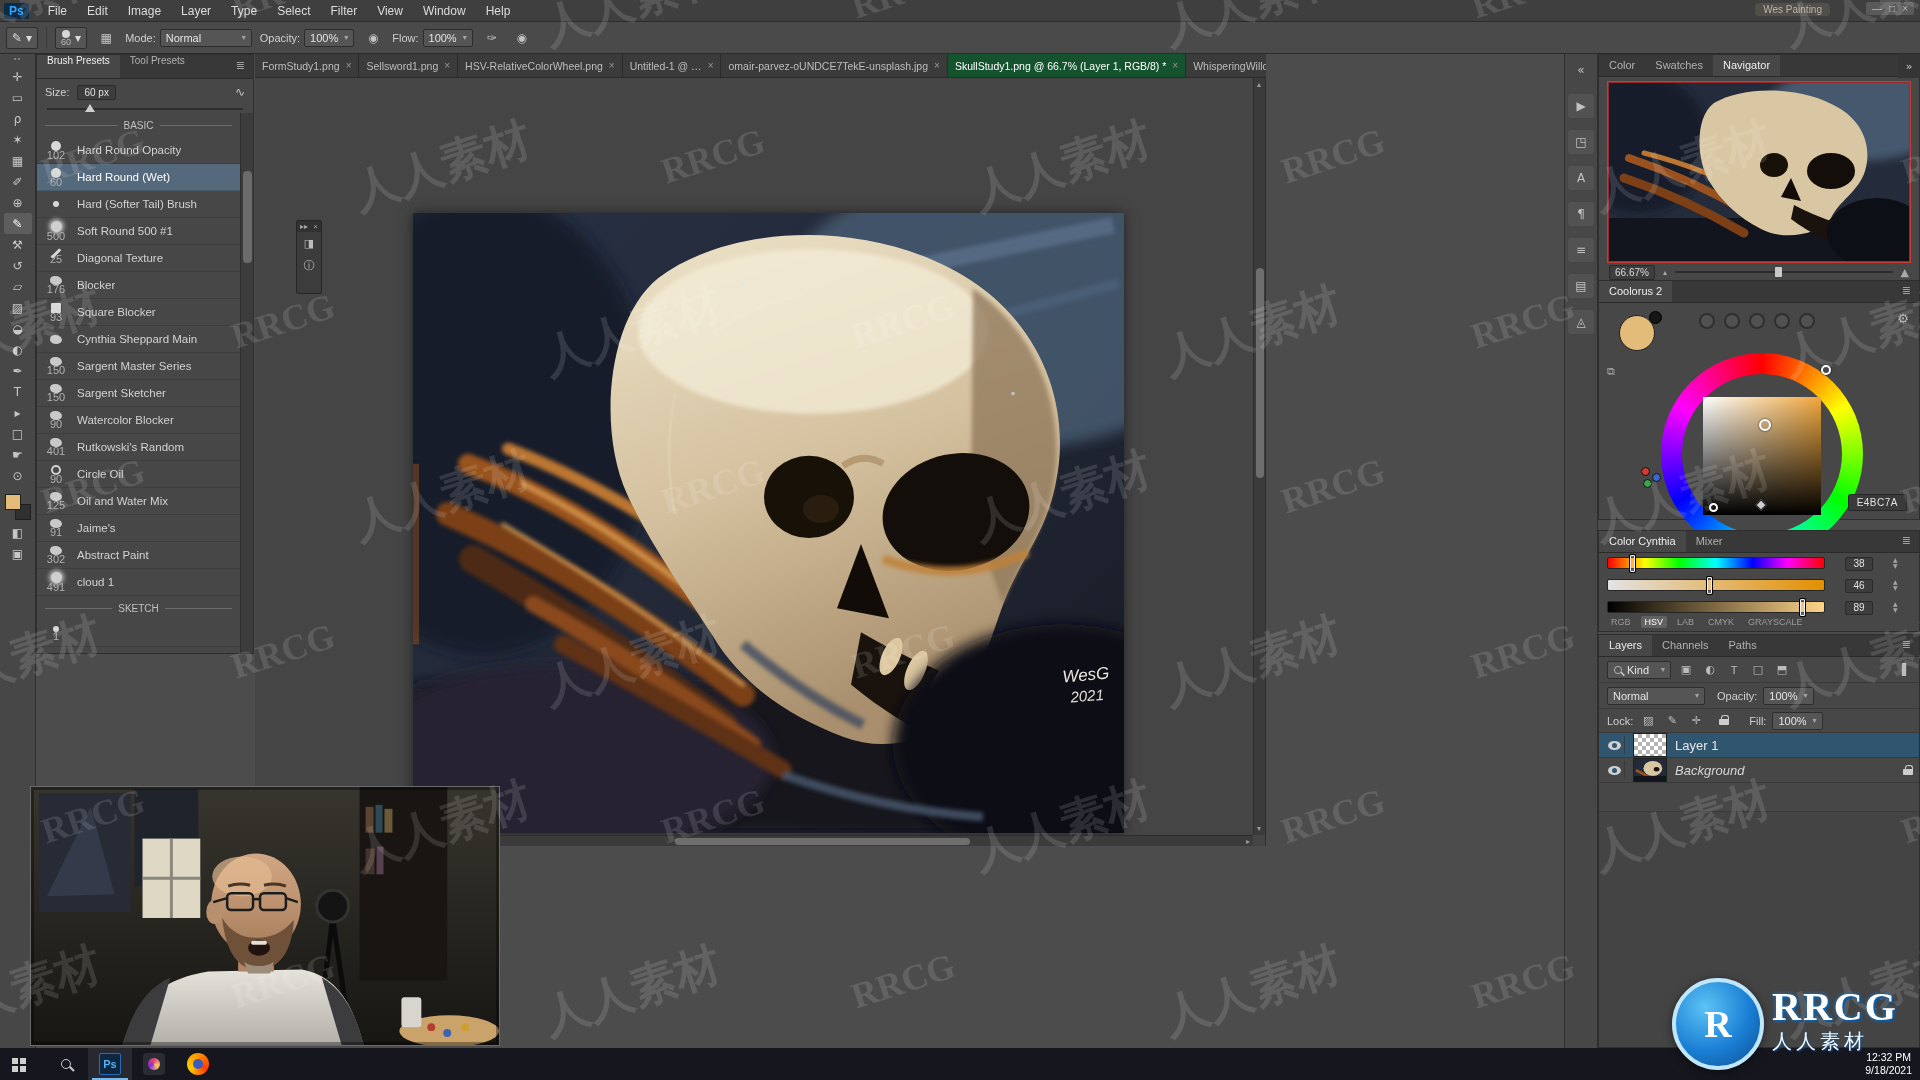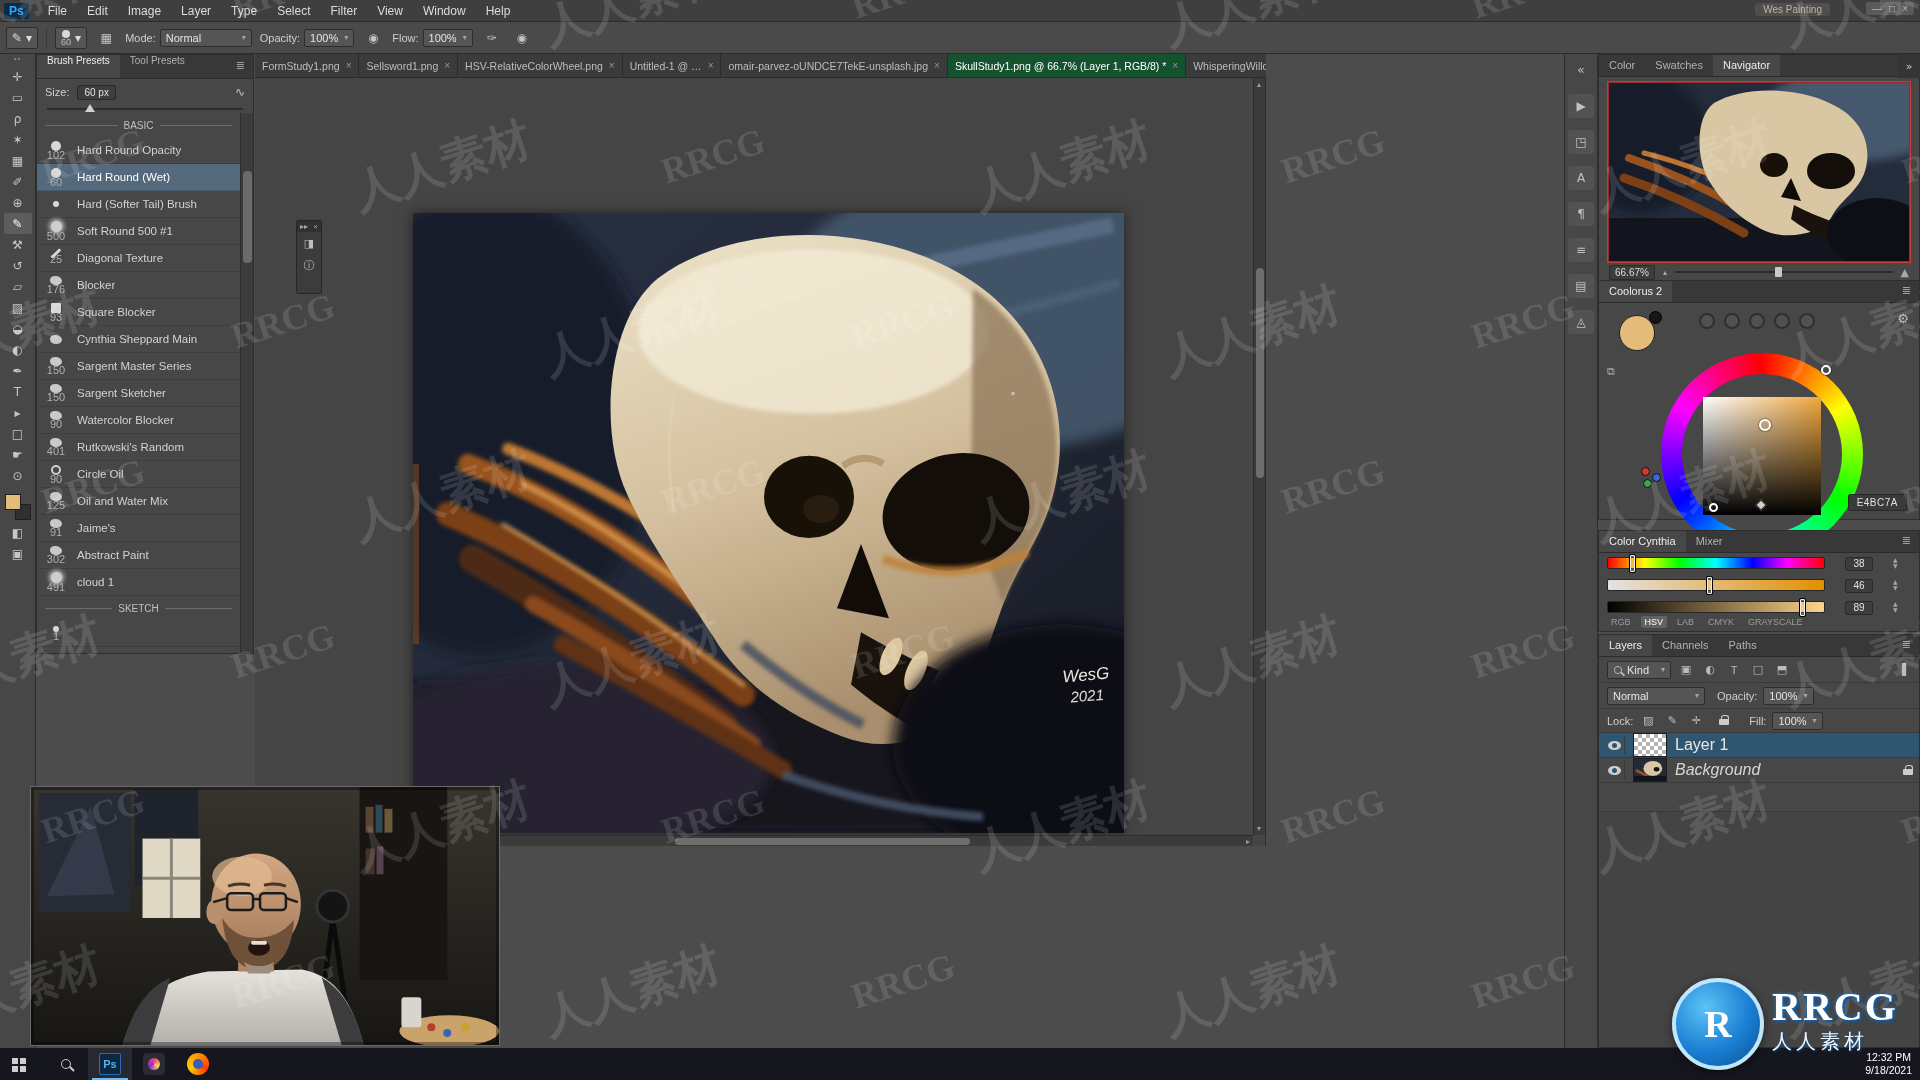--- a/index.html
+++ b/index.html
@@ -135,21 +135,21 @@
   
   .lrow{display:flex;align-items:center;gap:6px;padding:0 8px;height:26px;border-bottom:1px solid #3a3a3a}
   .licon{width:18px;height:16px;display:flex;align-items:center;justify-content:center;color:#bcbcbc;font-size:11px}
   .layer-row{display:flex;align-items:center;gap:8px;height:25px;padding:0 6px;border-bottom:1px solid #3a3a3a}
   .layer-row.sel{background:#30566f}
   .eyebox{width:20px;height:18px;border-right:1px solid #3a3a3a;display:flex;align-items:center;justify-content:center}
   .eye{width:13px;height:9px;background:#d0d0d0;border-radius:50%;position:relative}
   .eye::after{content:"";position:absolute;left:4px;top:2px;width:5px;height:5px;background:#30566f;border-radius:50%}
   .lthumb{width:34px;height:24px;border:1px solid #1f1f1f}
   .checker{background-color:#fff;background-image:linear-gradient(45deg,#b4b4b4 25%,transparent 25%,transparent 75%,#b4b4b4 75%),linear-gradient(45deg,#b4b4b4 25%,transparent 25%,transparent 75%,#b4b4b4 75%);background-size:8px 8px;background-position:0 0,4px 4px}
-  .lname{font-size:16px;color:#e6e6e6}
+  .lname{font-size:13px;color:#e6e6e6}
   .lname.bgname{font-style:italic;color:#d6d6d6}
   .locksym{margin-left:auto;position:relative;width:10px;height:9px}
   .locksym i{position:absolute;left:0;bottom:0;width:10px;height:6px;background:#cdcdcd;border-radius:1px}
   .locksym::before{content:"";position:absolute;left:2px;top:-1px;width:6px;height:5px;border:1.5px solid #cdcdcd;border-bottom:none;border-radius:3px 3px 0 0}
   .layers-empty{position:absolute;left:0;right:0;bottom:0;background:#444;border-top:1px solid #3a3a3a}
 
   
   .webcam{position:absolute;left:30px;top:786px;width:470px;height:260px;border:1px solid #6a6a6a;z-index:20;background:#191815}
   .webcam svg{display:block;width:100%;height:100%}
 

